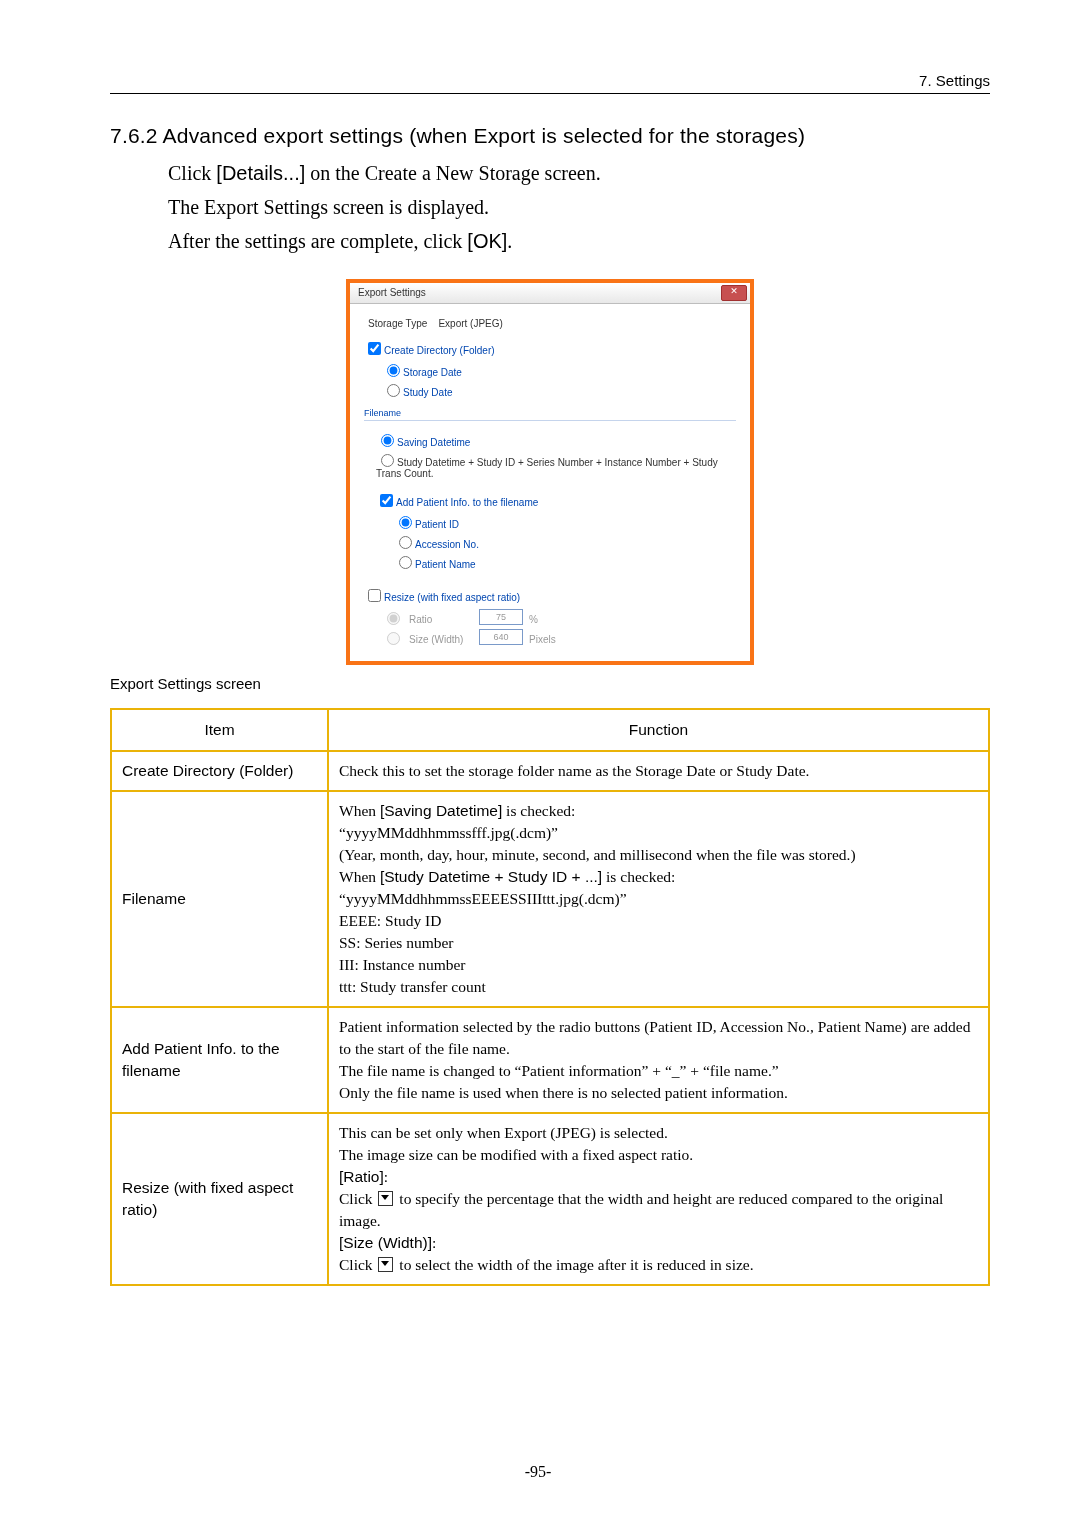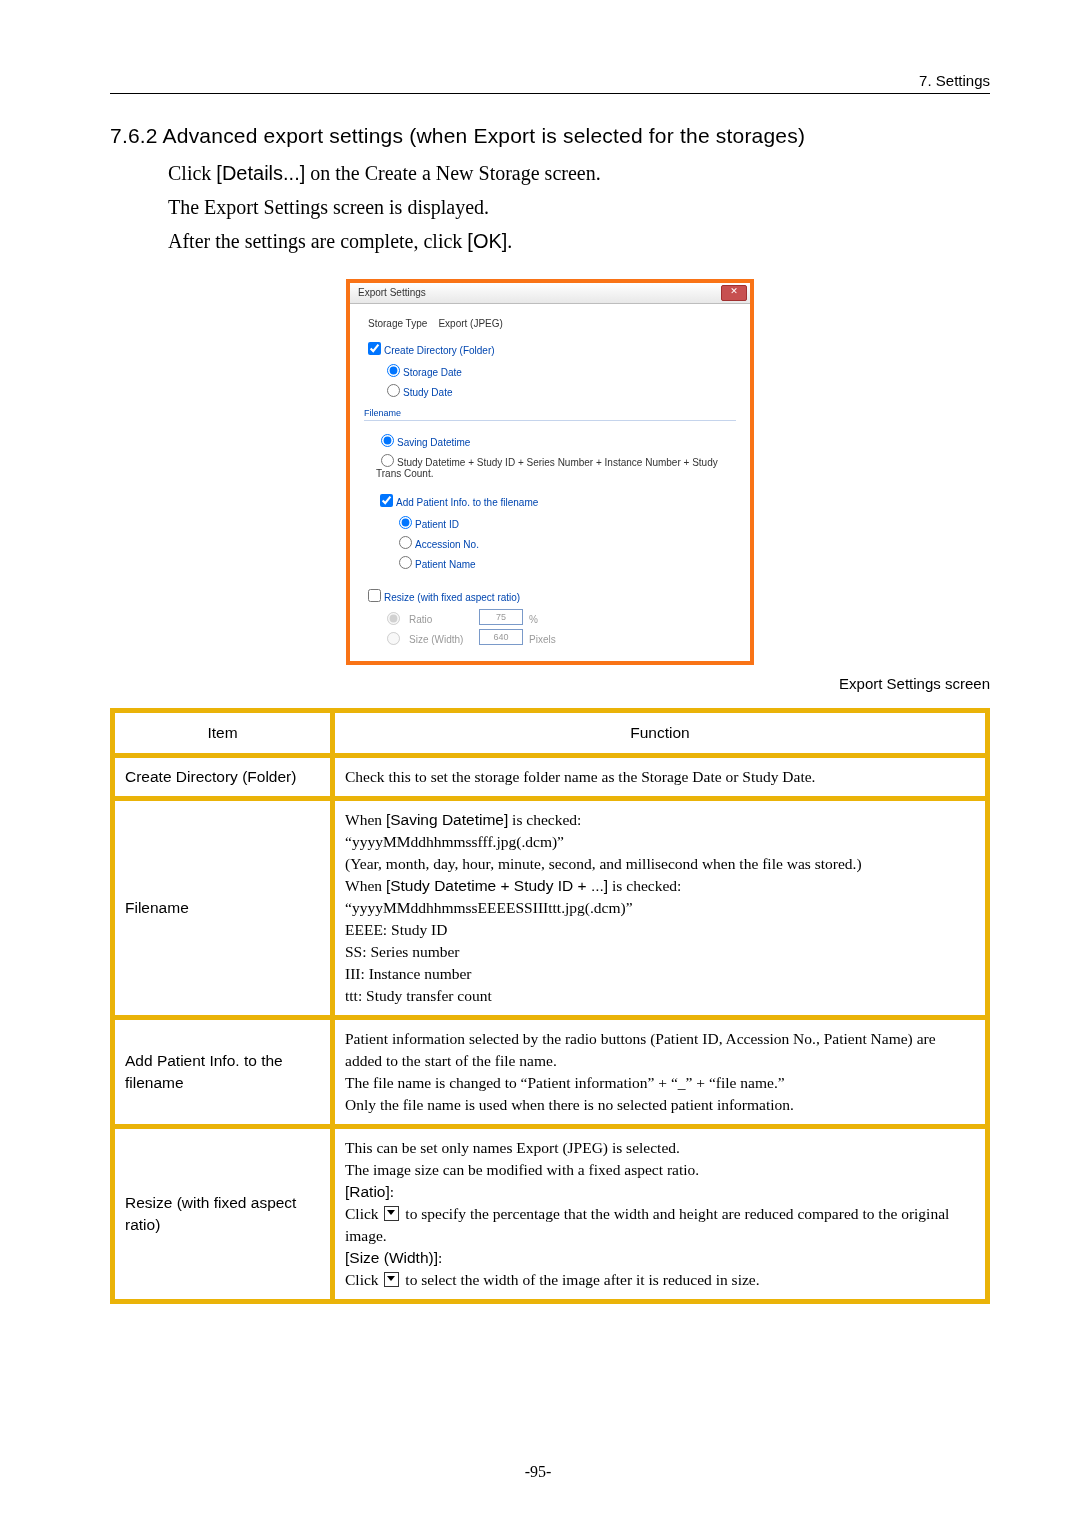--- a/index.html
+++ b/index.html
@@ -18,23 +18,23 @@
 .grp{margin:10px 0 6px 0}
 .grp .glabel{color:#0046b0;font-size:9px;margin-bottom:2px}
 .grp .gbox{border-top:1px solid #c5d4ec;padding:7px 4px 7px 12px}
 .fig label{display:block;margin:3px 0;color:#333}
 .fig .disabled{color:#9a9a9a}
 .fig input[type=radio],.fig input[type=checkbox]{margin-right:3px;vertical-align:-1px}
 .fig .rowctrl{display:flex;align-items:flex-end;gap:6px;margin:4px 0}
 .fig .numbox{width:42px;height:14px;border:1px solid #7a9ac9;background:#fff;text-align:center;font-size:9px;line-height:14px}
 .fig .btn{display:inline-block;min-width:58px;height:18px;border:1px solid #888;background:linear-gradient(#fdfdfd,#e5e5e5);border-radius:2px;text-align:center;line-height:17px;font-size:10px;margin-left:6px}
 .fig .btnrow{text-align:right;margin-top:10px}
-.figcap{font-family:Arial,sans-serif;font-size:15px;text-align:right;margin:10px 0 16px 0}
+.figcap{font-family:Arial,sans-serif;font-size:15px;text-align:left;margin:10px 0 16px 0}
 table.t{border-collapse:collapse;width:100%;margin-top:4px}
-table.t td,table.t th{border:5px solid #eab308;padding:8px 10px;vertical-align:top;font-size:15.5px;line-height:1.42}
+table.t td,table.t th{border:2px solid #eab308;padding:8px 10px;vertical-align:top;font-size:15.5px;line-height:1.42}
 table.t th{font-family:Arial,sans-serif;font-weight:400;text-align:center;padding-top:9px;padding-bottom:9px}
 table.t td:first-child{font-family:Arial,sans-serif;width:195px;vertical-align:middle}
 .sans{font-family:Arial,sans-serif}
 .dd{display:inline-block;width:13px;height:13px;border:1px solid #333;vertical-align:-2px;position:relative;margin:0 2px}
 .dd::after{content:"";position:absolute;left:2px;top:3px;border-left:4px solid transparent;border-right:4px solid transparent;border-top:5px solid #000}
 .pgnum{position:absolute;bottom:46px;left:0;width:1076px;text-align:center;font-size:16px}
 </style>
 </head>
 <body>
 
@@ -132,21 +132,21 @@
       <td>Add Patient Info. to the filename</td>
       <td>
         <span>Patient information selected by the radio buttons (Patient ID, Accession No., Patient Name) are added to the start of the file name.</span><br>
         <span>The file name is changed to “Patient information” + “_” + “file name.”</span><br>
         <span>Only the file name is used when there is no selected patient information.</span>
       </td>
     </tr>
     <tr>
       <td>Resize (with fixed aspect ratio)</td>
       <td>
-        <span>This can be set only names Export (JPEG) is selected.</span><br>
+        <span>This can be set only when Export (JPEG) is selected.</span><br>
         <span>The image size can be modified with a fixed aspect ratio.</span><br>
         <span class="sans">[Ratio]</span><span>:</span><br>
         <span>Click </span><span class="dd"></span><span> to specify the percentage that the width and height are reduced compared to the original image.</span><br>
         <span class="sans">[Size (Width)]</span><span>:</span><br>
         <span>Click </span><span class="dd"></span><span> to select the width of the image after it is reduced in size.</span>
       </td>
     </tr>
   </tbody>
     </table>
 </div>

